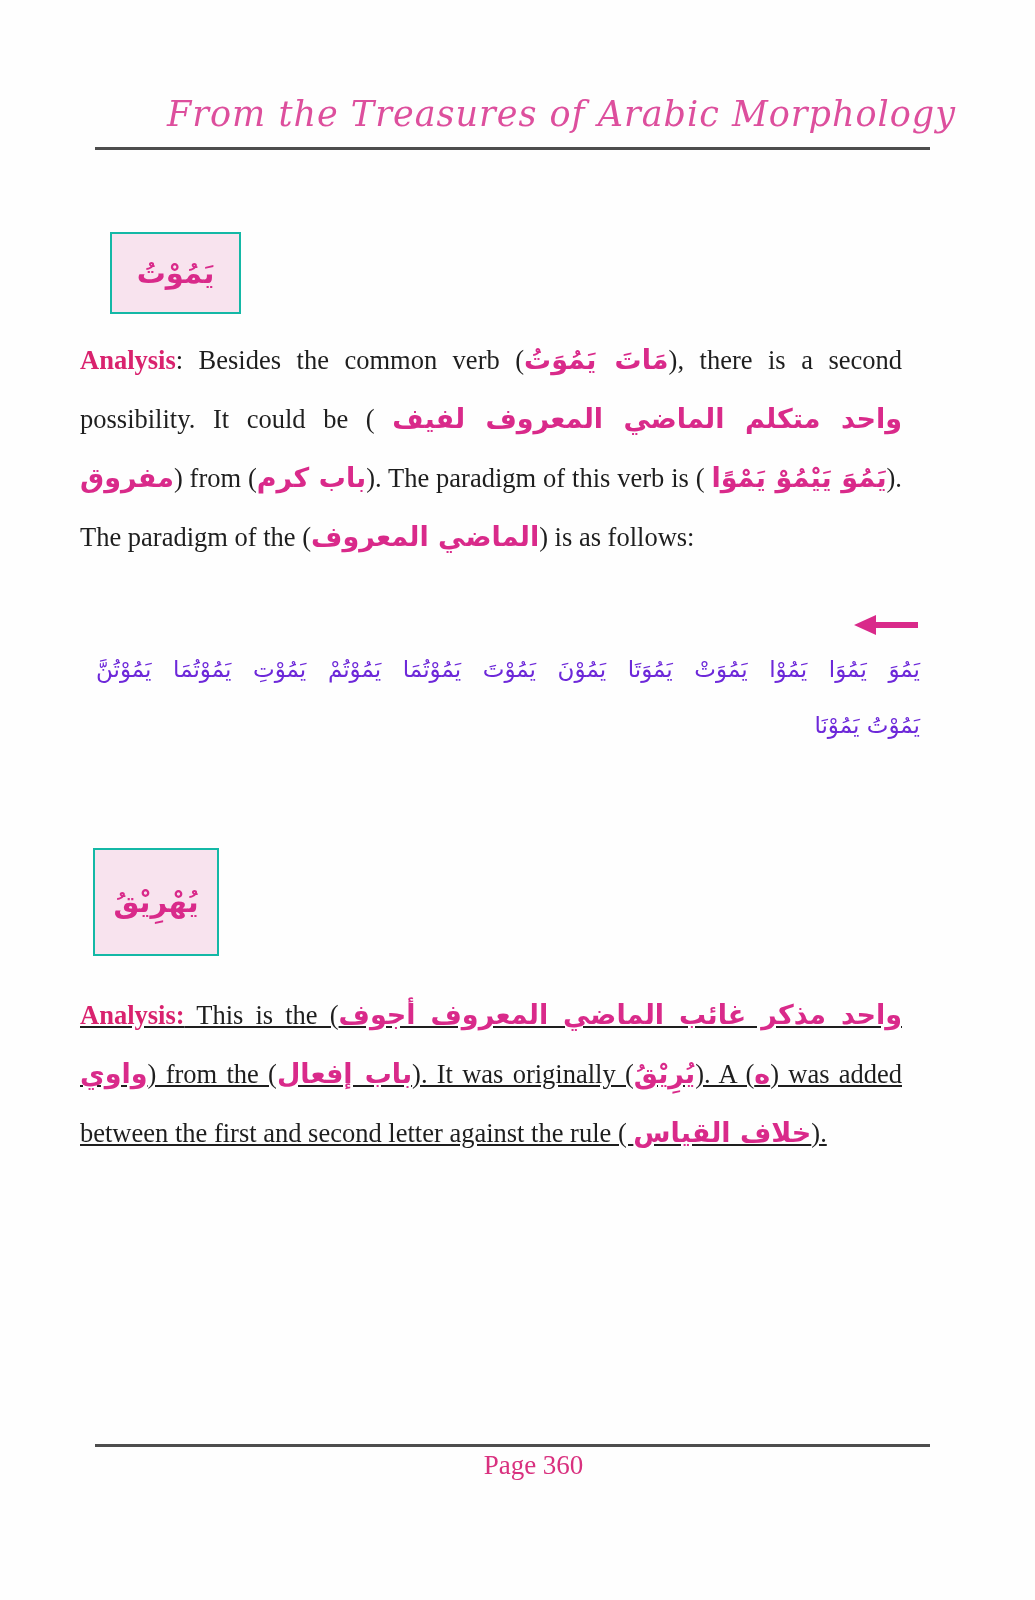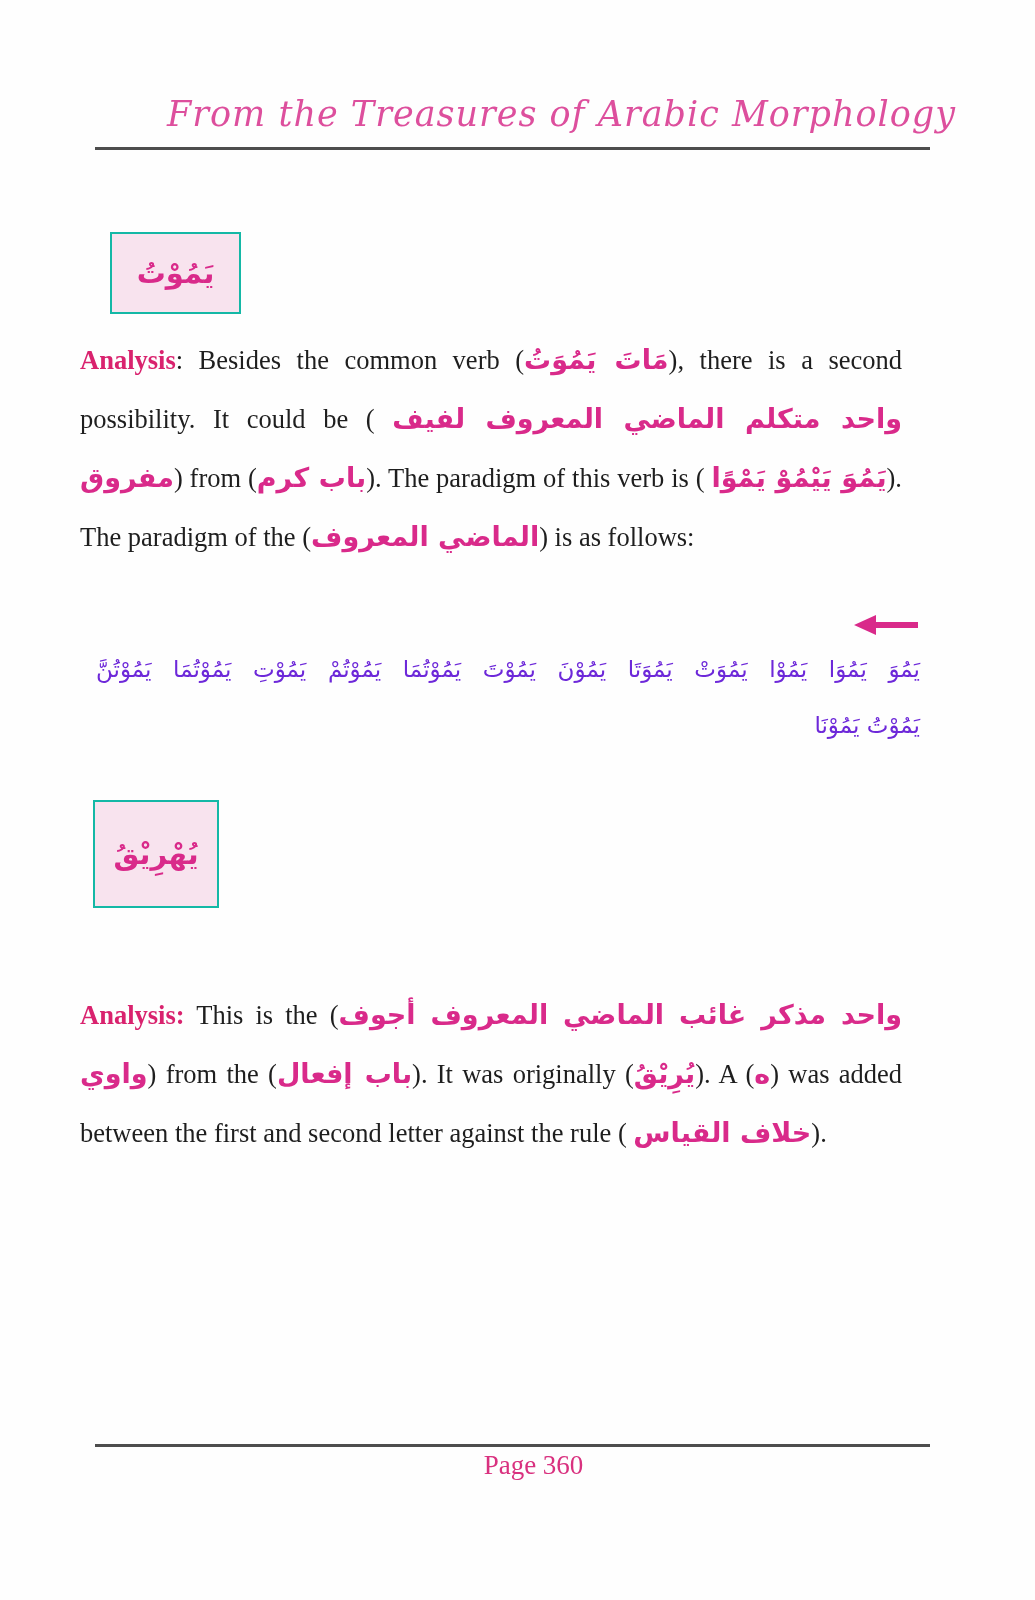--- a/index.html
+++ b/index.html
@@ -25,33 +25,33 @@
   #rule-top{top:147px;left:95px;width:835px;}
   #rule-bottom{top:1444px;left:95px;width:835px;}
 
   .word-box{
     position:absolute;
     background:#f8e3ee;
     border:2px solid #14b8a6;
     display:flex;align-items:center;justify-content:center;
   }
   #box1{left:110px;top:232px;width:127px;height:78px;}
-  #box2{left:93px;top:800px;width:122px;height:104px;}
+  #box2{left:93px;top:848px;width:122px;height:104px;}
   .ar{font-family:"DejaVu Sans", sans-serif;}
   .word-box .ar{font-size:29px;color:#d92a8a;font-weight:bold;}
 
   .para{
     position:absolute;left:80px;width:822px;
     margin:0;
     font-size:26.5px;line-height:59px;
     text-align:justify;
     color:#1e1e1e;
   }
   #para1{top:331px;}
-  #para2{top:986px;}
+  #para2{top:986px;text-decoration:underline;}
   .para .label{color:#d9226e;font-weight:bold;}
   .para .ar{color:#d92a8a;font-size:27px;line-height:1;font-weight:bold;}
 
   .arrow{position:absolute;left:852px;top:611px;width:66px;height:28px;}
 
   .paradigm{
     position:absolute;left:96px;top:641px;width:824px;
     direction:rtl;
     font-family:"DejaVu Sans", sans-serif;
     font-size:23px;color:#6d28d9;

